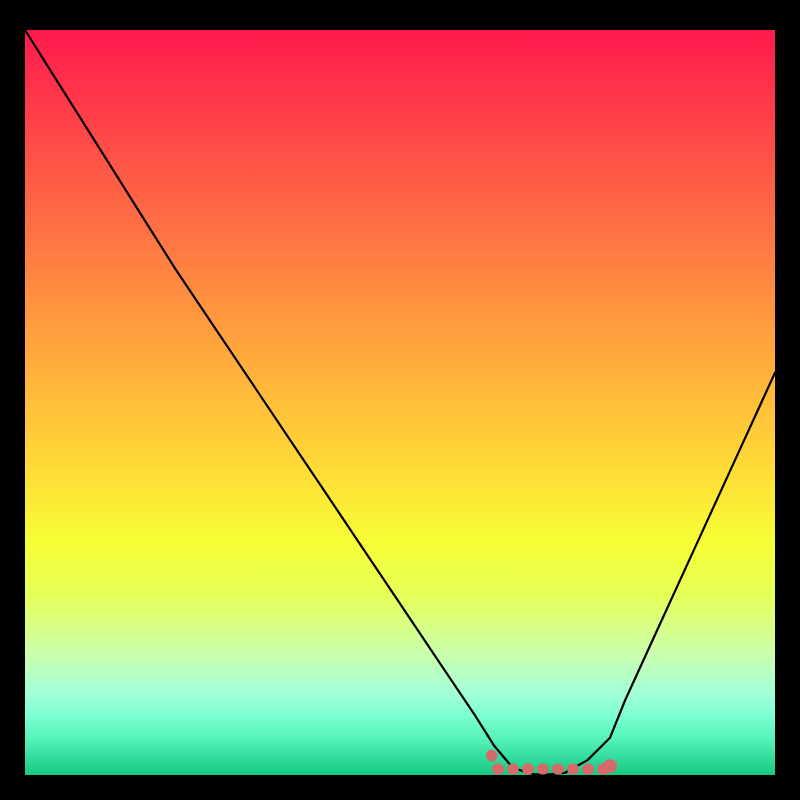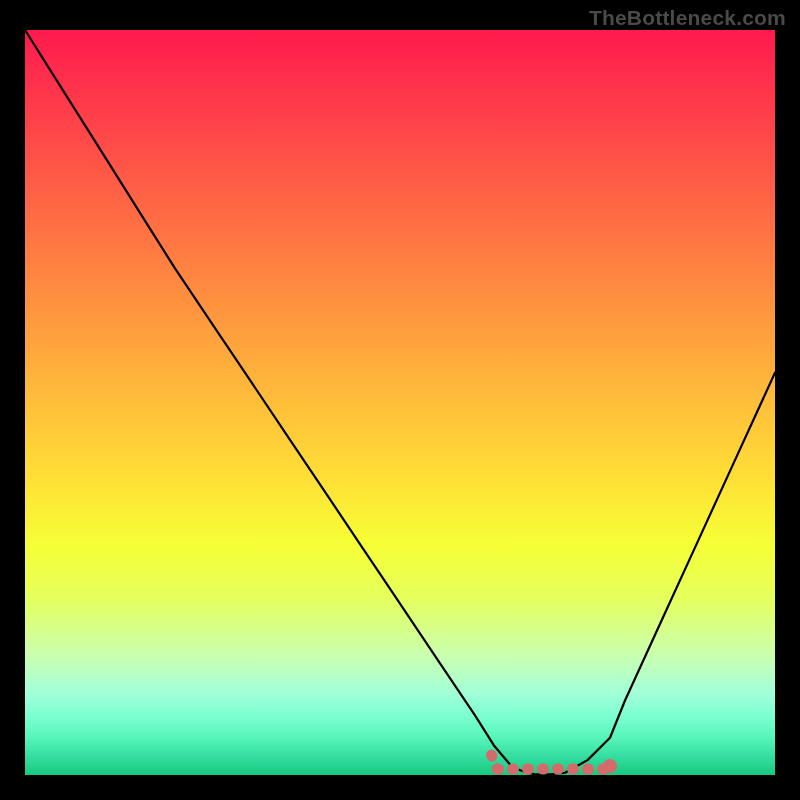--- a/index.html
+++ b/index.html
@@ -69,21 +69,20 @@
     inset: 0;
     width: 100%;
     height: 100%;
     z-index: 4;
   }
 </style>
 </head>
 <body>
 
 <div class="frame">
-  <div class="watermark">TheBottleneck.com</div>
 
   <div class="plot-area">
     <div class="gradient"></div>
 
     <svg class="curve" viewBox="0 0 750 745" preserveAspectRatio="none">
       <path id="curve-path" fill="none" stroke="#000" stroke-width="2.2" stroke-linecap="round" stroke-linejoin="round" d="M0.00 0.00 L37.50 59.60 L75.00 119.20 L112.50 178.80 L150.00 238.40 L187.50 294.28 L225.00 350.15 L262.50 406.02 L300.00 461.90 L337.50 517.77 L375.00 573.65 L412.50 629.52 L450.00 685.40 L468.75 715.20 L487.50 737.55 L502.50 742.76 L510.00 744.25 L525.00 744.25 L540.00 742.76 L562.50 730.10 L585.00 707.75 L600.00 670.50 L637.50 588.55 L675.00 506.60 L712.50 424.65 L750.00 342.70"></path>
     </svg>
 
     <svg class="marker" viewBox="0 0 750 745" preserveAspectRatio="none">
       <g id="marker-group">

